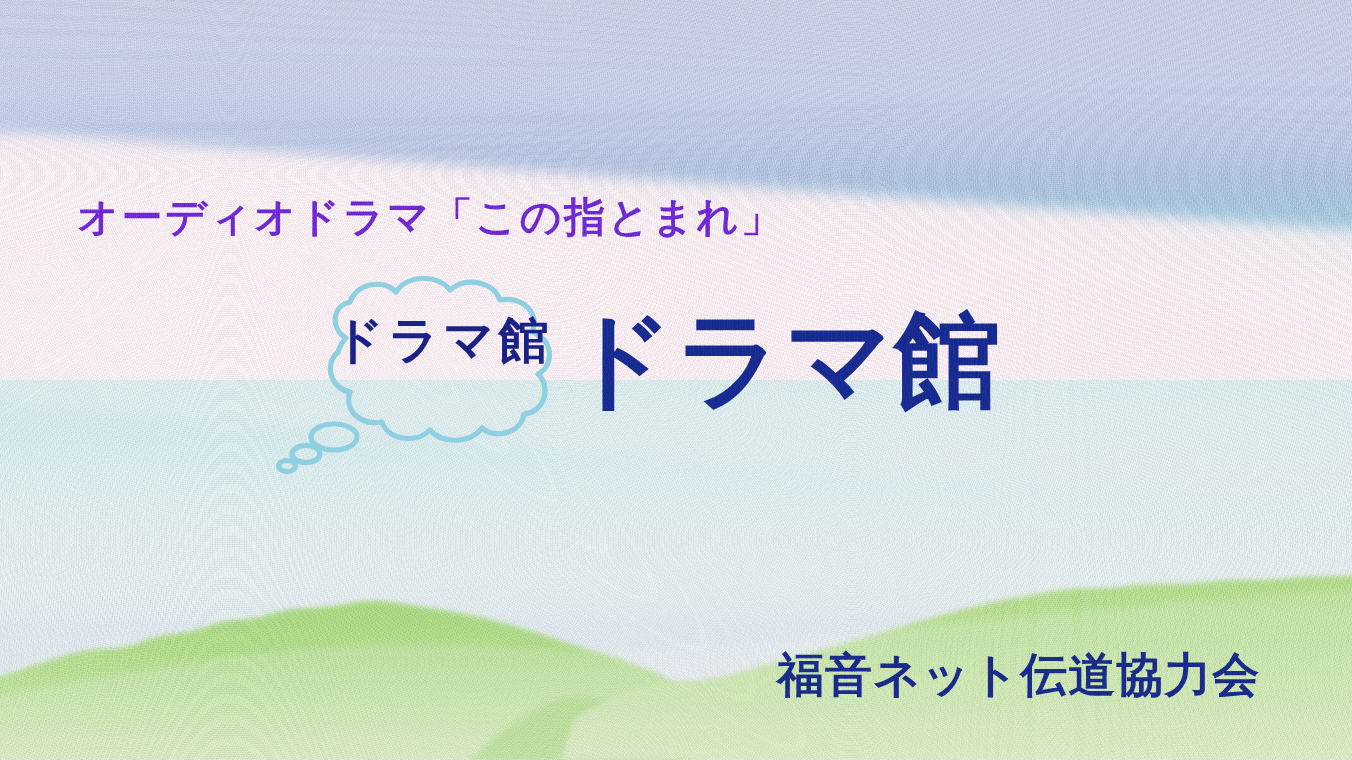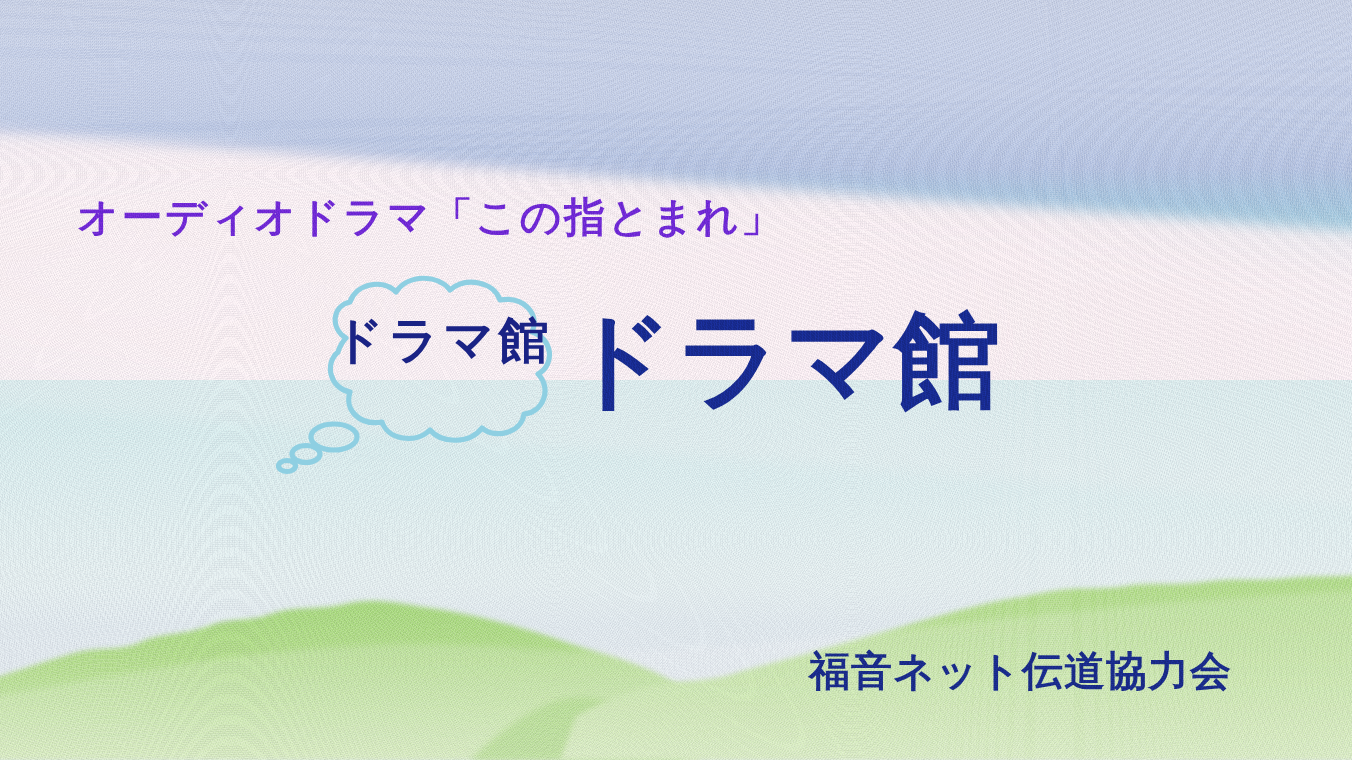--- a/index.html
+++ b/index.html
@@ -151,24 +151,23 @@
     top: 315px;
     font-size: 50px;
     letter-spacing: 4px;
     color: #1a2385;
     z-index: 6;
   }
 
   #org-name {
     left: 777px;
     top: 651px;
-    font-size: 41px;
+    font-size: 47px;
     letter-spacing: 1px;
     color: #192a87;
-    margin-left: 32px;
   }
 
   
   #thought-bubble {
     position: absolute;
     left: 272px;
     top: 272px;
     width: 320px;
     height: 205px;
     z-index: 5;

